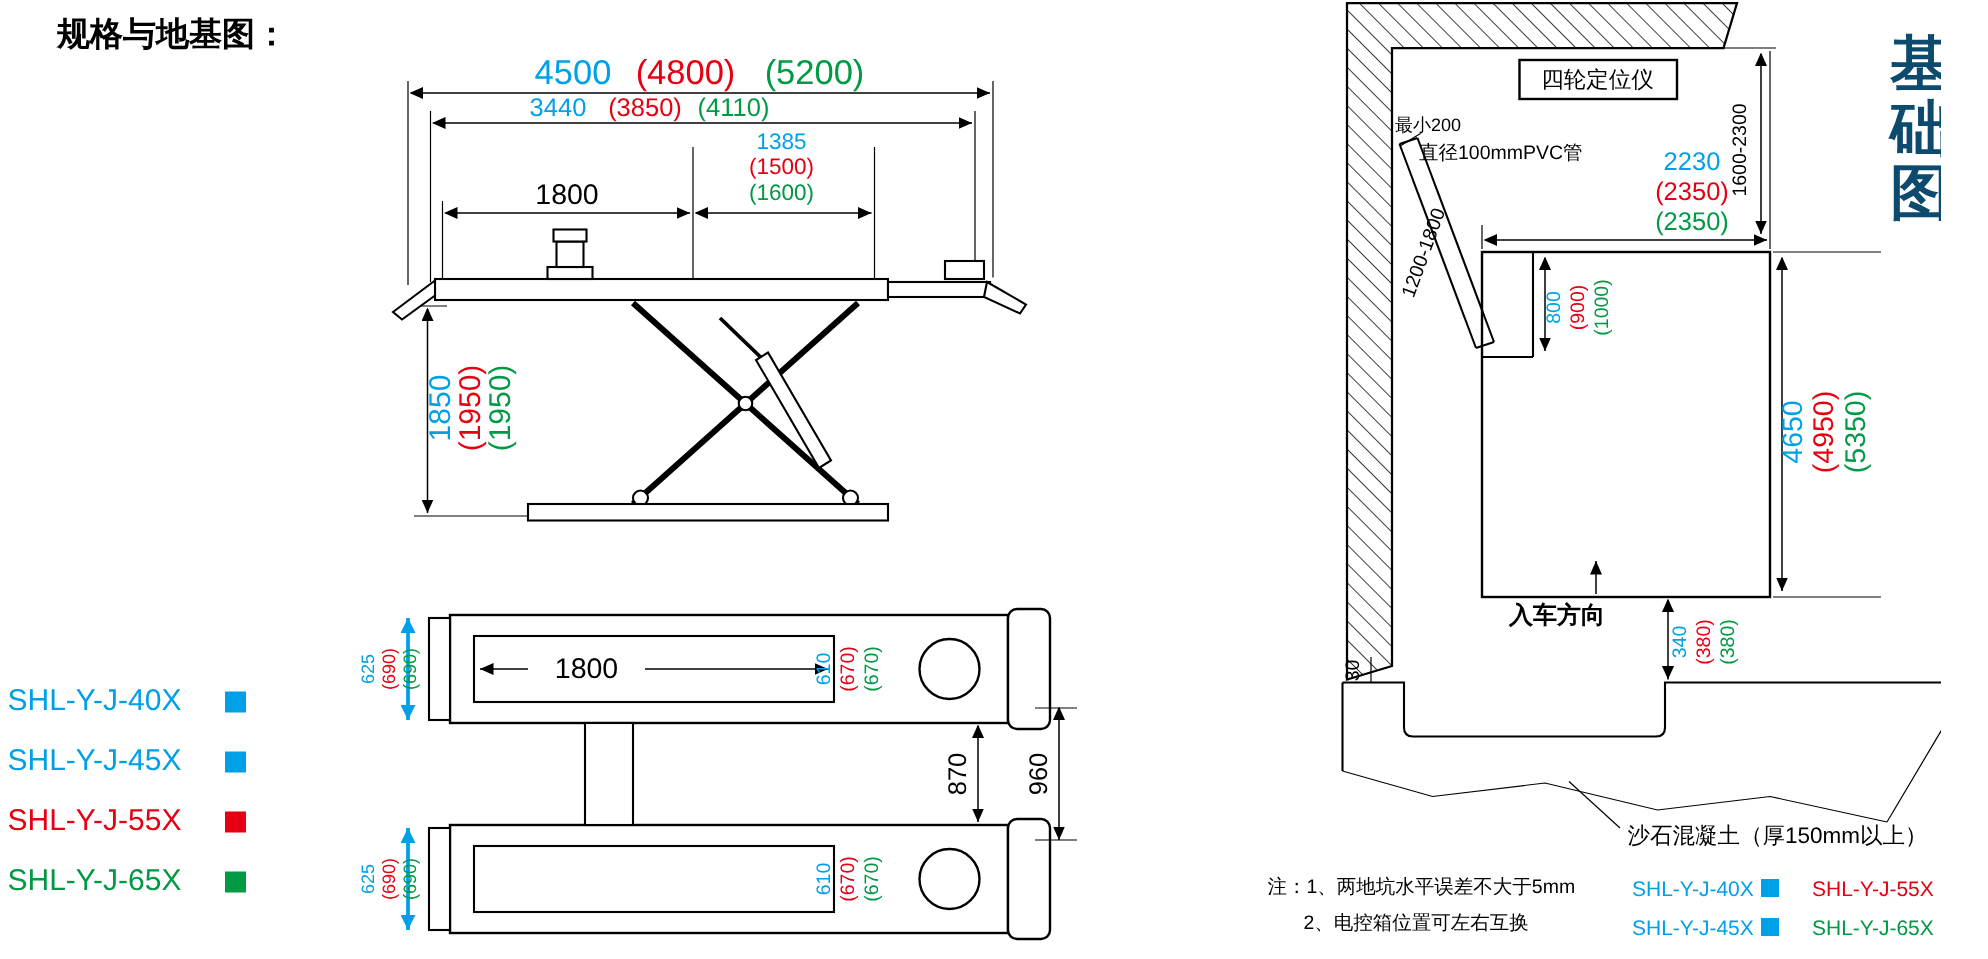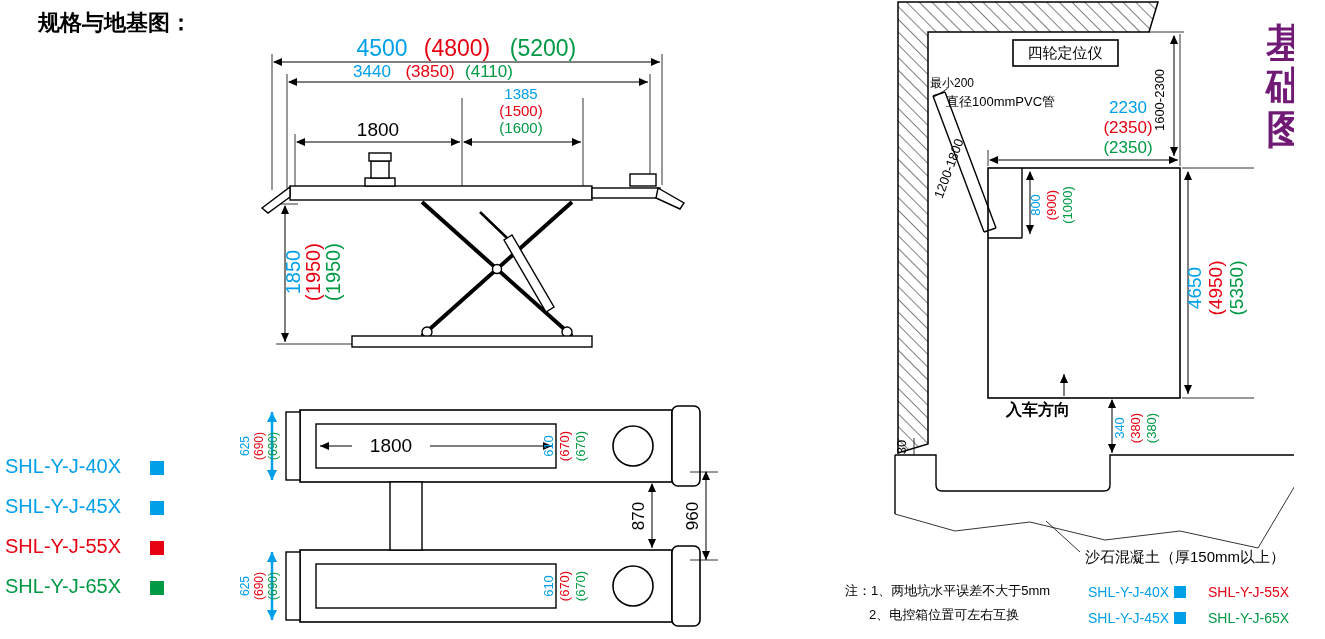--- a/index.html
+++ b/index.html
@@ -9,21 +9,21 @@
   svg text{font-family:"Liberation Sans","DejaVu Sans",sans-serif;fill:#000;}
   .tc{text-anchor:middle;}
   .blue{fill:#00a0e9;} .red{fill:#e60012;} .green{fill:#009944;}
   .ln{stroke:#000;stroke-width:1.4;fill:none;}
   .thin{stroke:#000;stroke-width:0.8;fill:none;}
   .dim{stroke:#000;stroke-width:1;fill:none;}
   .fw{fill:#fff;stroke:#000;stroke-width:1.4;}
   .fw2{fill:#fff;stroke:#000;stroke-width:1.6;}
   .bluedim{stroke:#00a0e9;stroke-width:2.5;fill:none;}
   .heading-vertical{position:absolute;left:1260px;top:22px;width:46px;font-size:40px;
-         font-weight:bold;line-height:1.08;word-break:break-all;color:#701a75;text-align:right;}
+         font-weight:bold;line-height:1.08;word-break:break-all;color:#0c4a6e;}
 </style>
 </head>
 <body>
 
 <div class="stage">
 
 <svg width="1325" height="639" viewBox="0 0 1325 639">
   <defs>
     <marker id="aE" markerUnits="userSpaceOnUse" markerWidth="10" markerHeight="8" refX="9" refY="4" orient="auto">
           <path d="M0,0 L9,4 L0,8 Z" fill="#000"></path>

